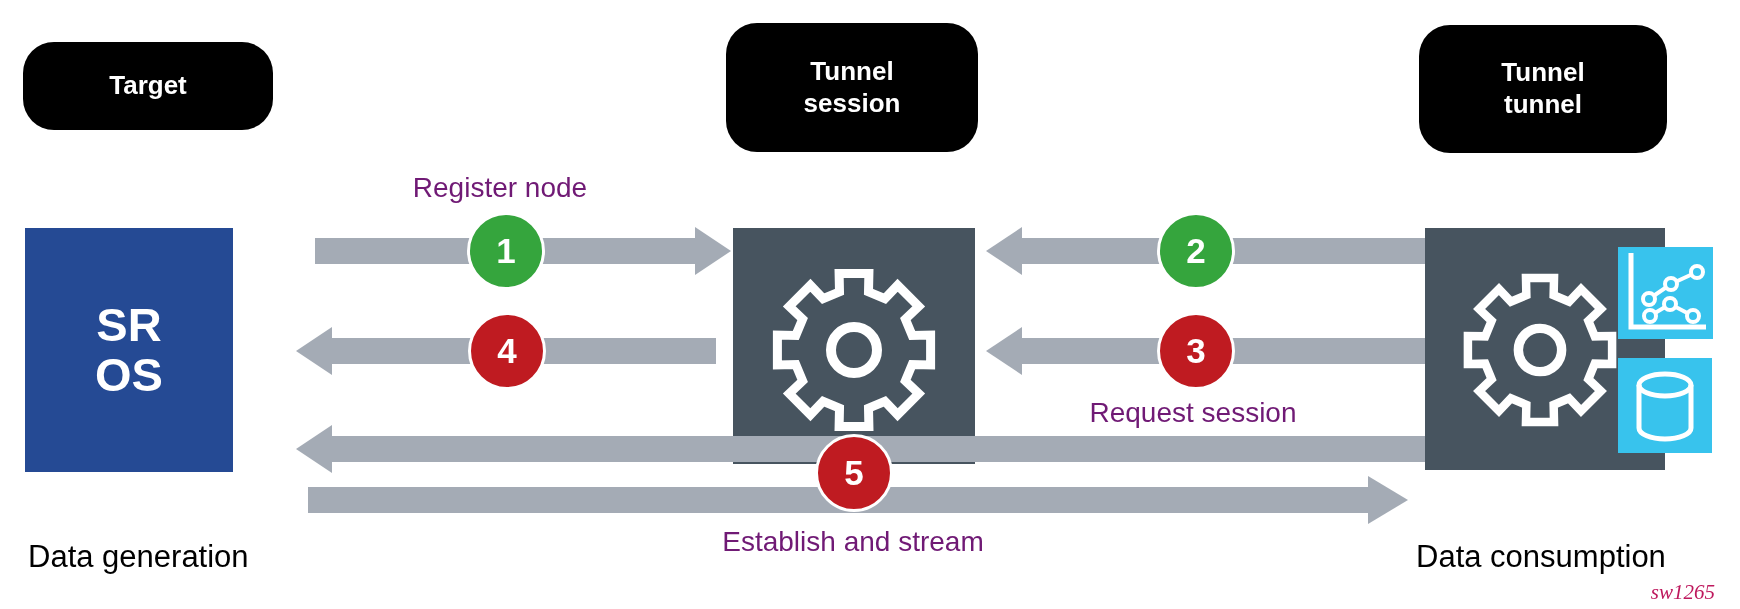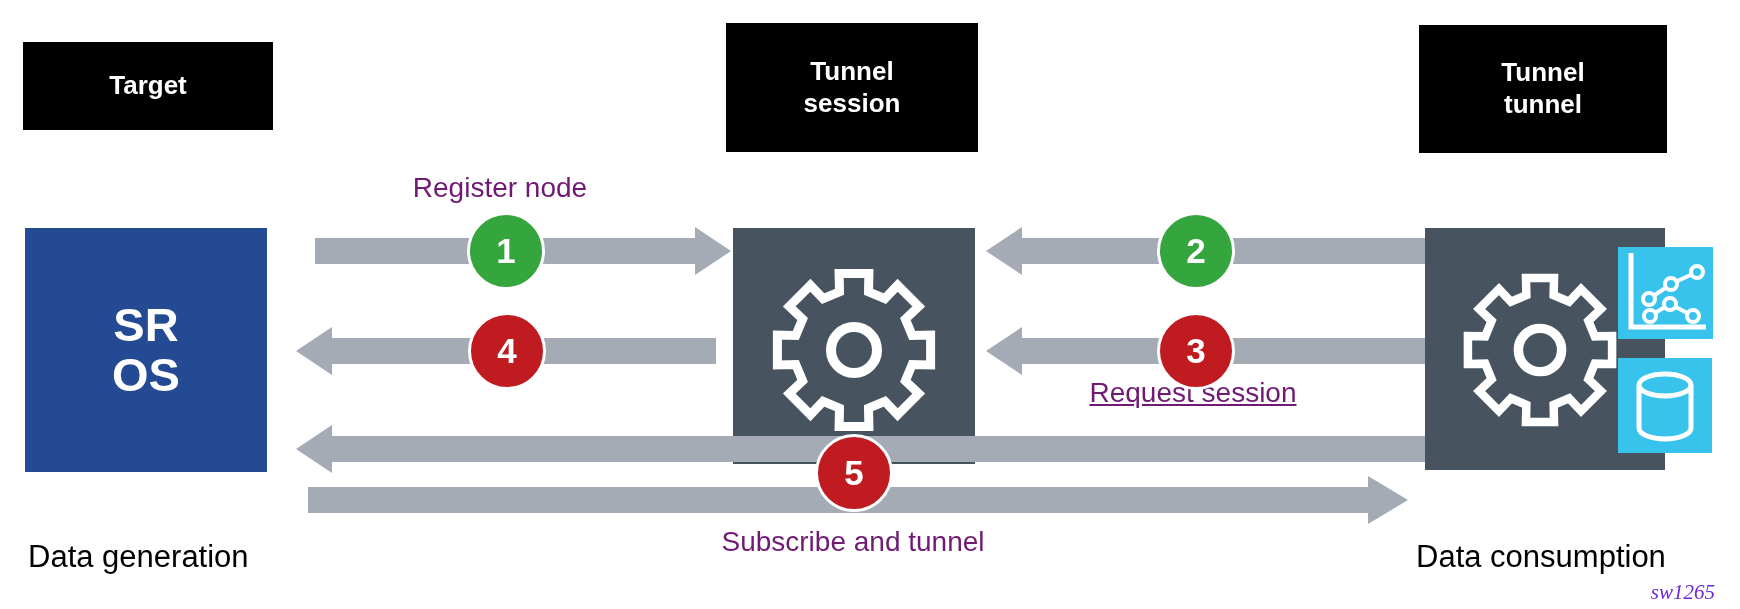--- a/index.html
+++ b/index.html
@@ -4,30 +4,30 @@
 <style>
   html,body{margin:0;padding:0;background:#ffffff;}
   #stage{
     position:relative;width:1740px;height:609px;background:#ffffff;
     font-family:"Liberation Sans", sans-serif;overflow:hidden;
   }
   
   .hdr-box{
     position:absolute;background:#000000;color:#ffffff;
     display:flex;flex-direction:column;align-items:center;justify-content:center;
-    font-weight:bold;font-size:26px;line-height:1.22;text-align:center;
+    font-weight:bold;font-size:26px;line-height:1.22;text-align:center;border-radius:31px;
   }
   #target-box{left:23px;top:42px;width:250px;height:88px;}
   #tunnel-server-box{left:726px;top:23px;width:252px;height:129px;}
   #tunnel-client-box{left:1419px;top:25px;width:248px;height:128px;}
 
   
   .node-box{position:absolute;z-index:1;}
   #sros-box{
-    left:25px;top:228px;width:242px;height:244px;background:#254a94;
+    left:25px;top:228px;width:208px;height:244px;background:#254a94;
     display:flex;flex-direction:column;align-items:center;justify-content:center;
     color:#ffffff;font-weight:bold;font-size:47px;line-height:1.06;text-align:center;
   }
   #server-node{left:733px;top:228px;width:242px;height:236px;background:#47545f;}
   #client-node{left:1425px;top:228px;width:240px;height:242px;background:#47545f;}
   .gear-svg{position:absolute;}
   #server-gear{left:36px;top:37px;}
   #client-gear{left:35px;top:42px;}
 
   
@@ -68,30 +68,30 @@
   #circle-3{left:1157px;top:312px;}
   #circle-5{left:815px;top:434px;}
 
   
   .step-label{
     position:absolute;color:#701a75;font-size:28px;text-align:center;white-space:nowrap;z-index:2;
   }
   #label-register-node{left:330px;top:172px;width:340px;}
   #label-register-application{left:1003px;top:172px;width:380px;}
   #label-establish-tunnel{left:327px;top:397px;width:340px;}
-  #label-request-session{left:1013px;top:377px;width:360px;text-decoration:underline;}
+  #label-request-session{left:1013px;top:397px;width:360px;}
   #label-subscribe-stream{left:663px;top:526px;width:380px;}
 
   
   .foot-label{position:absolute;color:#000000;font-size:31px;white-space:nowrap;}
   #label-data-generation{left:28px;top:539px;}
   #label-data-consumption{left:1416px;top:539px;}
   #figure-id{
     position:absolute;left:1560px;top:580px;width:155px;text-align:right;
-    font-family:"Liberation Serif", serif;font-style:italic;font-size:21px;color:#6d28d9;
+    font-family:"Liberation Serif", serif;font-style:italic;font-size:21px;color:#be185d;
   }
 </style>
 </head>
 <body>
 
 <div id="stage">
 
   <div class="hdr-box" id="target-box">
     <span>Target</span>
   </div>
@@ -177,19 +177,19 @@
   <div class="head head-right" id="a5r-head"></div>
 
   <div class="step-circle step-green" id="circle-1">1</div>
   <div class="step-circle step-green" id="circle-2">2</div>
   <div class="step-circle step-red" id="circle-3">3</div>
   <div class="step-circle step-red" id="circle-4">4</div>
   <div class="step-circle step-red" id="circle-5">5</div>
 
   <div class="step-label" id="label-register-node">Register node</div>
   <div class="step-label" id="label-request-session">Request session</div>
-  <div class="step-label" id="label-subscribe-stream">Subscribe and tunnel</div>
+  <div class="step-label" id="label-subscribe-stream">Establish and stream</div>
 
   <div class="foot-label" id="label-data-consumption">Data consumption</div>
   <div class="foot-label" id="label-data-generation">Data generation</div>
   <div id="figure-id">sw1265</div>
 
 </div>
 
 </body></html>

